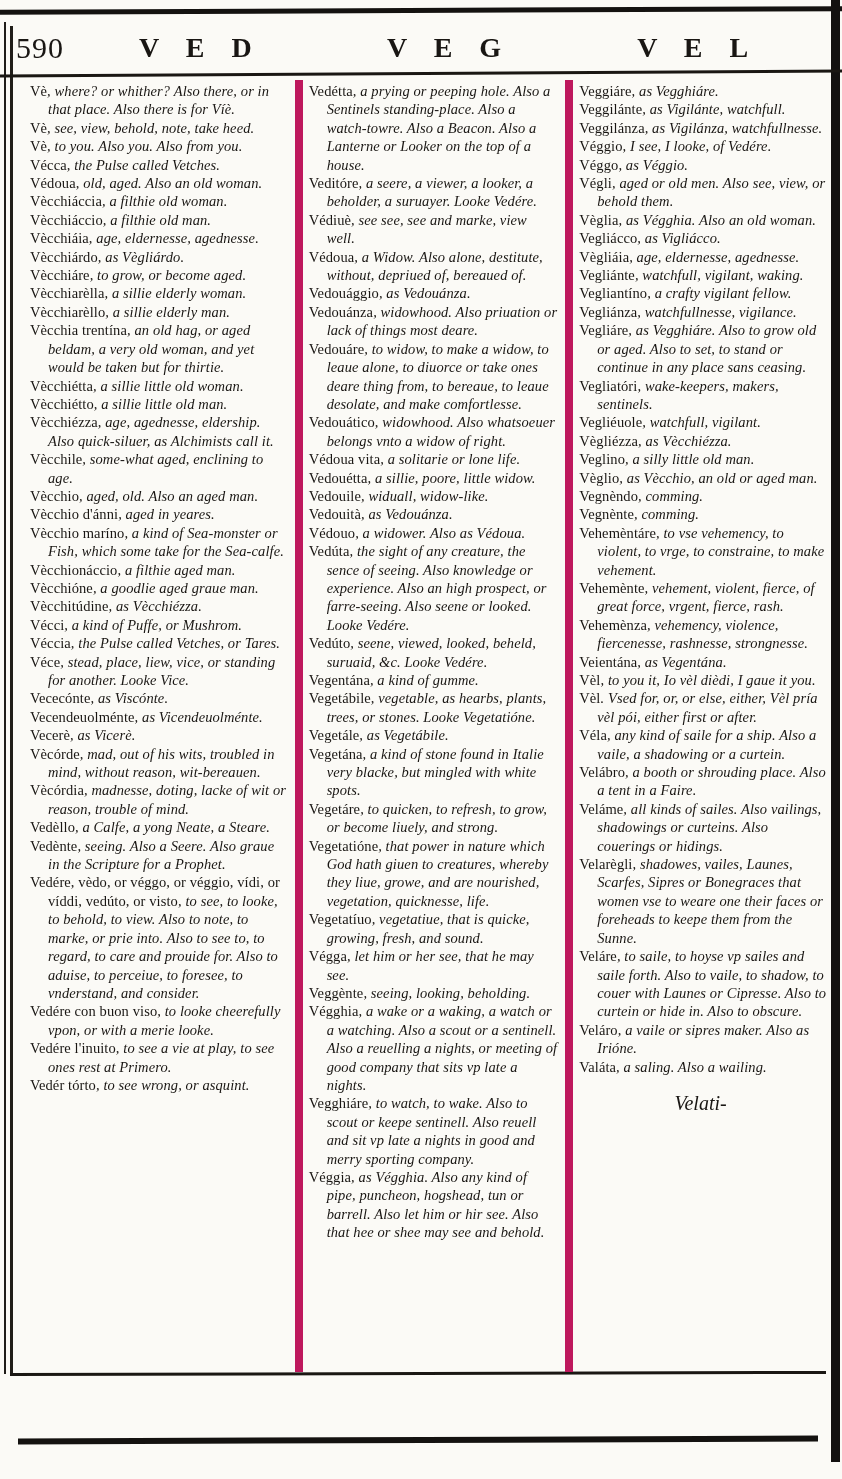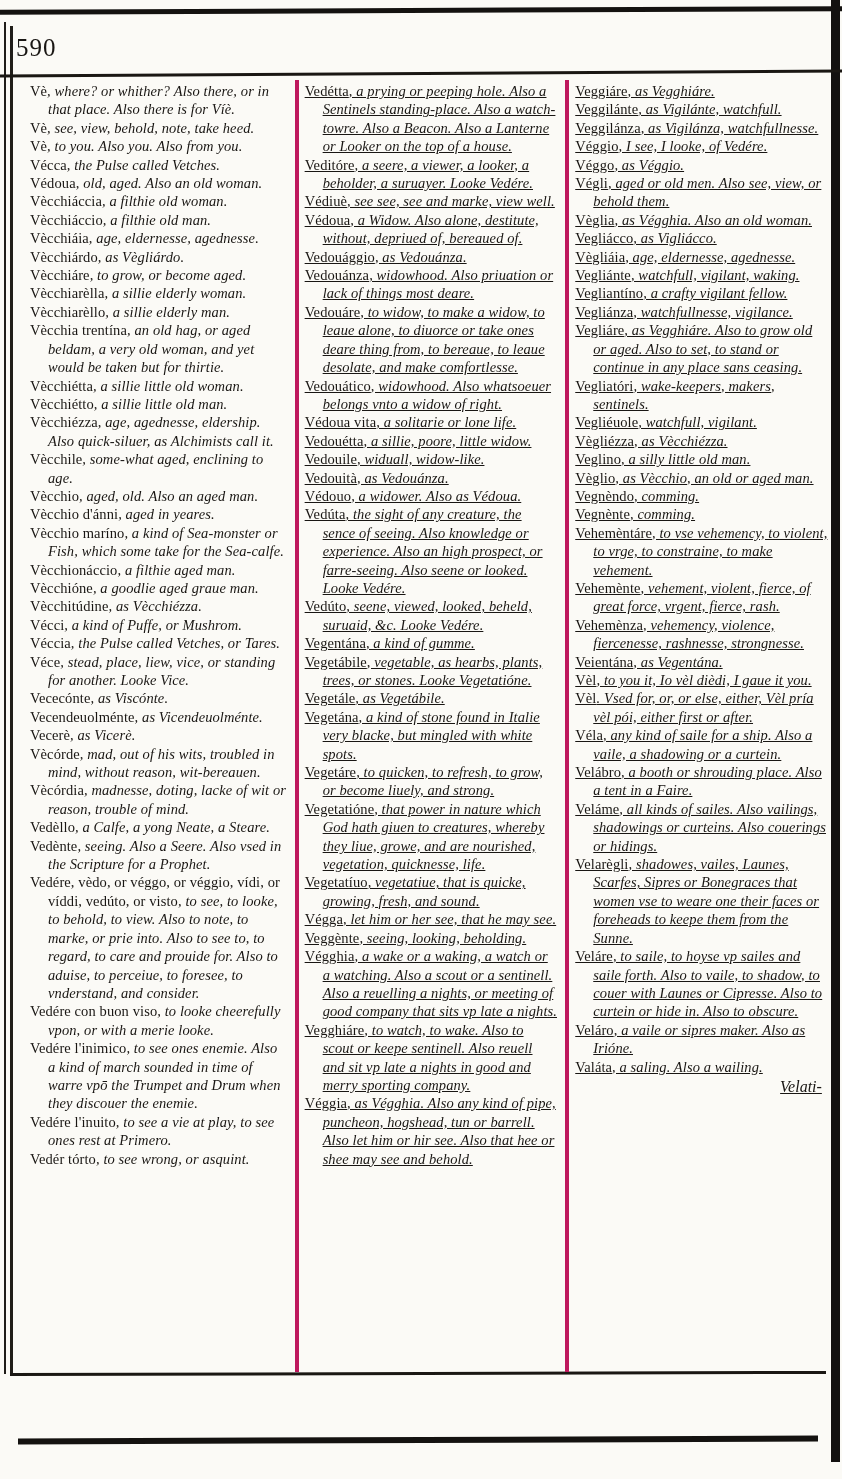--- a/index.html
+++ b/index.html
@@ -14,62 +14,67 @@
   .scan-right{position:absolute;right:2px;top:0;width:9px;height:1462px;background:#131110;}
   .scan-left1{position:absolute;left:4px;top:22px;width:2px;height:1352px;background:#201d19;}
   .scan-left2{position:absolute;left:10px;top:26px;width:3px;height:1348px;background:#201d19;}
   .scan-bottom{position:absolute;left:18px;top:1437px;width:800px;height:6px;background:#141210;transform:rotate(-0.2deg);}
   .rule-under-header{position:absolute;left:0;top:72px;width:842px;height:3px;background:#1a1713;transform:rotate(-0.35deg);}
   .rule-bottom-text{position:absolute;left:10px;top:1372px;width:816px;height:3px;background:#1a1713;transform:rotate(-0.15deg);}
 
   
   .header{position:absolute;left:16px;top:26px;width:806px;height:44px;display:flex;align-items:center;}
   .page-number{
-    font-size:25px;width:60px;flex:0 0 auto;letter-spacing:1px;
+    font-size:30px;width:60px;flex:0 0 auto;letter-spacing:1px;
   }
   .section-heads{flex:1;display:flex;}
   .section-head{
     flex:1;text-align:center;font-size:28px;font-weight:700;
     letter-spacing:10px;white-space:nowrap;
   }
 
   
   .columns{
     position:absolute;left:24px;top:80px;width:812px;height:1292px;
     display:flex;overflow:hidden;
   }
   .column{
     width:33.33%;padding:2px 8px 0 6px;box-sizing:border-box;overflow:hidden;
   }
-  .column + .column{border-left:4px solid #be185d;text-decoration:underline;}
+  .column + .column{border-left:8px solid #be185d;}
   .entry{
     margin:0;padding-left:18px;text-indent:-18px;
     font-size:14.5px;line-height:1.27;
     letter-spacing:0.1px;
   }
   .term{font-style:normal;}
   .def{font-style:italic;}
   .catchword{
-    text-align:right;font-style:italic;font-size:16px;
-    padding-right:6px;margin-top:2px;
+    text-align:center;font-style:italic;font-size:20px;
+    padding-right:6px;margin-top:16px;
   }
 </style>
 </head>
 <body>
 
 <div class="scan-top"></div>
 <div class="scan-right"></div>
 <div class="scan-left1"></div>
 <div class="scan-left2"></div>
 <div class="scan-bottom"></div>
 <div class="rule-under-header"></div>
 <div class="rule-bottom-text"></div>
 
 <div class="header">
   <div class="page-number">590</div>
+  <div class="section-heads">
+    <div class="section-head">V E D</div>
+    <div class="section-head">V E G</div>
+    <div class="section-head">V E L</div>
+  </div>
 </div>
 
 <div class="columns">
   <div class="column">
       <p class="entry"><span class="term">Vè</span><span class="def">, where? or whither? Also there, or in that place. Also there is for Víè.</span></p>
       <p class="entry"><span class="term">Vè</span><span class="def">, see, view, behold, note, take heed.</span></p>
       <p class="entry"><span class="term">Vè</span><span class="def">, to you. Also you. Also from you.</span></p>
       <p class="entry"><span class="term">Vécca</span><span class="def">, the Pulse called Vetches.</span></p>
       <p class="entry"><span class="term">Védoua</span><span class="def">, old, aged. Also an old woman.</span></p>
       <p class="entry"><span class="term">Vècchiáccia</span><span class="def">, a filthie old woman.</span></p>
@@ -92,24 +97,23 @@
       <p class="entry"><span class="term">Vècchitúdine</span><span class="def">, as Vècchiézza.</span></p>
       <p class="entry"><span class="term">Vécci</span><span class="def">, a kind of Puffe, or Mushrom.</span></p>
       <p class="entry"><span class="term">Véccia</span><span class="def">, the Pulse called Vetches, or Tares.</span></p>
       <p class="entry"><span class="term">Véce</span><span class="def">, stead, place, liew, vice, or standing for another. Looke Vice.</span></p>
       <p class="entry"><span class="term">Vececónte</span><span class="def">, as Viscónte.</span></p>
       <p class="entry"><span class="term">Vecendeuolménte</span><span class="def">, as Vicendeuolménte.</span></p>
       <p class="entry"><span class="term">Vecerè</span><span class="def">, as Vicerè.</span></p>
       <p class="entry"><span class="term">Vècórde</span><span class="def">, mad, out of his wits, troubled in mind, without reason, wit-bereauen.</span></p>
       <p class="entry"><span class="term">Vècórdia</span><span class="def">, madnesse, doting, lacke of wit or reason, trouble of mind.</span></p>
       <p class="entry"><span class="term">Vedèllo</span><span class="def">, a Calfe, a yong Neate, a Steare.</span></p>
-      <p class="entry"><span class="term">Vedènte</span><span class="def">, seeing. Also a Seere. Also vsed in the Scripture for a Prophet.</span></p>
+      <p class="entry"><span class="term">Vedènte</span><span class="def">, seeing. Also a Seere. Also graue in the Scripture for a Prophet.</span></p>
       <p class="entry"><span class="term">Vedére, vèdo, or véggo, or véggio, vídi, or víddi, vedúto, or visto</span><span class="def">, to see, to looke, to behold, to view. Also to note, to marke, or prie into. Also to see to, to regard, to care and prouide for. Also to aduise, to perceiue, to foresee, to vnderstand, and consider.</span></p>
       <p class="entry"><span class="term">Vedére con buon viso</span><span class="def">, to looke cheerefully vpon, or with a merie looke.</span></p>
-      <p class="entry"><span class="term">Vedére l'inimico</span><span class="def">, to see ones enemie. Also a kind of march sounded in time of warre vpō the Trumpet and Drum when they discouer the enemie.</span></p>
       <p class="entry"><span class="term">Vedére l'inuito</span><span class="def">, to see a vie at play, to see ones rest at Primero.</span></p>
       <p class="entry"><span class="term">Vedér tórto</span><span class="def">, to see wrong, or asquint.</span></p>
     </div>
   <div class="column">
       <p class="entry"><span class="term">Vedétta</span><span class="def">, a prying or peeping hole. Also a Sentinels standing-place. Also a watch-towre. Also a Beacon. Also a Lanterne or Looker on the top of a house.</span></p>
       <p class="entry"><span class="term">Veditóre</span><span class="def">, a seere, a viewer, a looker, a beholder, a suruayer. Looke Vedére.</span></p>
       <p class="entry"><span class="term">Védiuè</span><span class="def">, see see, see and marke, view well.</span></p>
       <p class="entry"><span class="term">Védoua</span><span class="def">, a Widow. Also alone, destitute, without, depriued of, bereaued of.</span></p>
       <p class="entry"><span class="term">Vedouággio</span><span class="def">, as Vedouánza.</span></p>
       <p class="entry"><span class="term">Vedouánza</span><span class="def">, widowhood. Also priuation or lack of things most deare.</span></p>

